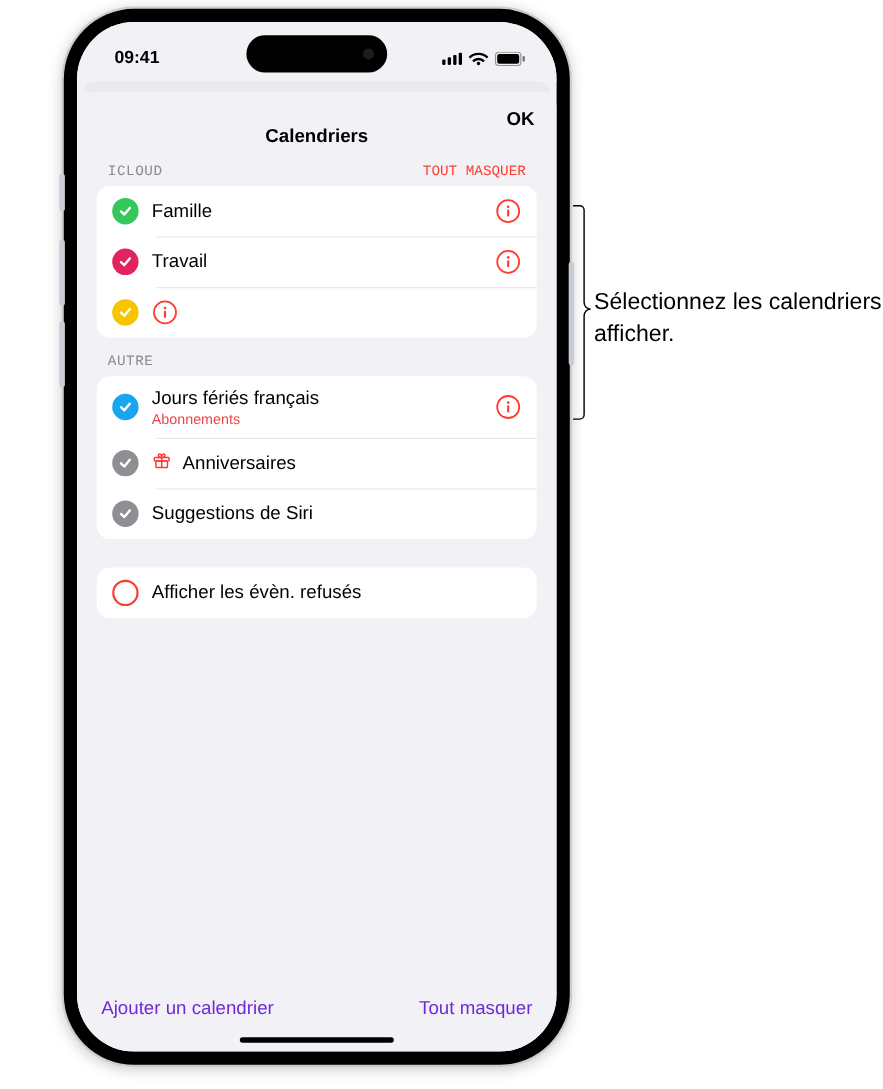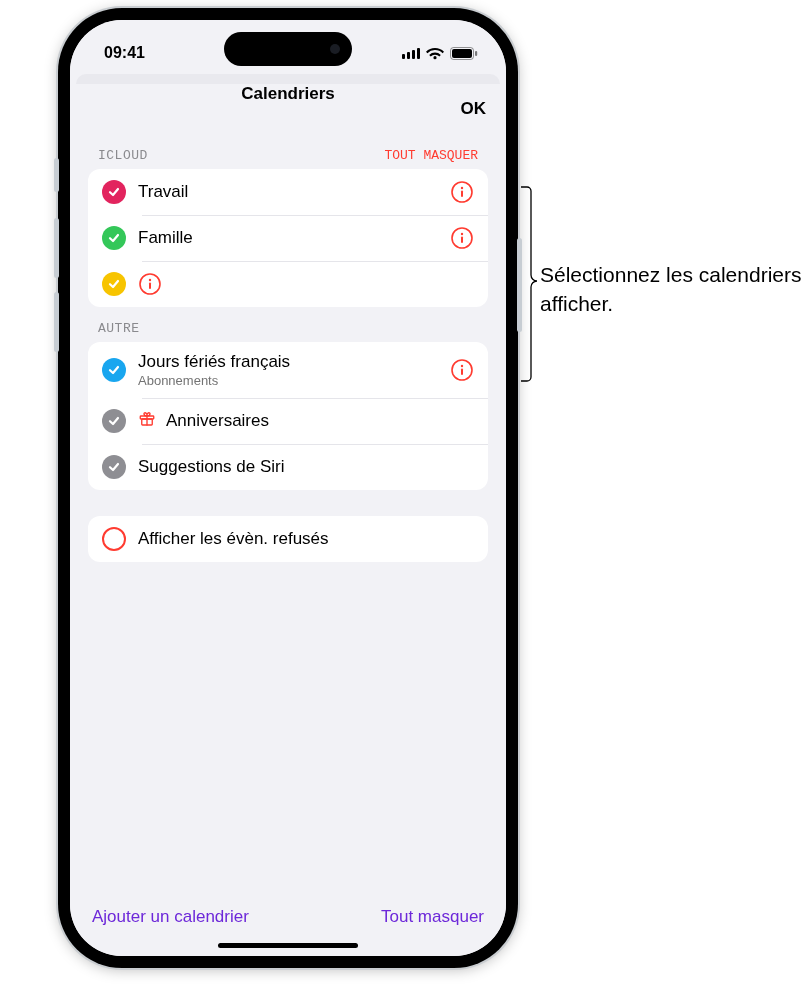--- a/index.html
+++ b/index.html
@@ -83,21 +83,21 @@
     background: #f2f2f6;
     border-radius: 14px 14px 0 0;
     margin: 0 0px;
     display: flex;
     flex-direction: column;
     position: relative;
   }
   .sheet-header {
     height: 50px;
     display: flex;
-    align-items: flex-start;
+    align-items: flex-end;
     justify-content: center;
     position: relative;
     border-bottom: 0;
   }
   .sheet-title { font-size: 17px; font-weight: 600; color:#000; }
   .sheet-done {
     position: absolute; right: 20px; top: 50%; transform: translateY(-50%);
     color: #000000; font-size: 17px; font-weight: 600;
   }
   .content { padding: 0 18px; overflow:auto; flex:1; }
@@ -130,21 +130,21 @@
     display:flex; align-items:center; justify-content:center;
     flex: 0 0 24px;
   }
   .check svg { display:block; }
   .check.empty{
     border: 2px solid #ff3b30;
     background: transparent;
   }
   .row-body{ flex:1; display:flex; flex-direction:column; justify-content:center; }
   .row-label{ font-size:17px; color:#000; }
-  .row-sub{ font-size:13px; color:#737373; margin-top:1px;}
+  .row-sub{ font-size:13px; color:#ef4444; margin-top:1px;}
   .info {
     width:24px; height:24px; flex:0 0 24px;
     color:#ff3b30;
   }
   .gift-icon{ color:#ff3b30; margin-right: -2px;}
   .bottom-bar{
     padding: 14px 22px 10px 22px;
     display:flex; justify-content:space-between;
     font-size: 17px; color:#6d28d9;
   }
@@ -227,45 +227,45 @@
 
         <div class="content">
 
           <div class="section-header">
             <span>ICLOUD</span>
             <span class="section-action">TOUT MASQUER</span>
           </div>
           <div class="group">
 
             <div class="row">
-              <span class="check" style="background:#e2245e">
-                <svg width="14" height="14" viewBox="0 0 14 14">
-                    <path d="M3 7.2 6 10l5-6" fill="none" stroke="#fff" stroke-width="2.2" stroke-linecap="round" stroke-linejoin="round"></path>
-                  </svg>
-              </span>
-              <div class="row-body">
-                  <span class="row-label">Travail</span>
+              <span class="check" style="background:#34c759">
+                <svg width="14" height="14" viewBox="0 0 14 14">
+                    <path d="M3 7.2 6 10l5-6" fill="none" stroke="#fff" stroke-width="2.2" stroke-linecap="round" stroke-linejoin="round"></path>
+                  </svg>
+              </span>
+              <div class="row-body">
+                  <span class="row-label">Famille</span>
                 </div>
               <span class="info">
                 <svg width="24" height="24" viewBox="0 0 24 24">
                     <circle cx="12" cy="12" r="10" fill="none" stroke="#ff3b30" stroke-width="1.6"></circle>
                     <circle cx="12" cy="8" r="1.2" fill="#ff3b30"></circle>
                     <rect x="11" y="10.5" width="2" height="6.5" rx="1" fill="#ff3b30"></rect>
                   </svg>
               </span>
             </div>
 
             <div class="row">
-              <span class="check" style="background:#34c759">
-                <svg width="14" height="14" viewBox="0 0 14 14">
-                    <path d="M3 7.2 6 10l5-6" fill="none" stroke="#fff" stroke-width="2.2" stroke-linecap="round" stroke-linejoin="round"></path>
-                  </svg>
-              </span>
-              <div class="row-body">
-                  <span class="row-label">Famille</span>
+              <span class="check" style="background:#e2245e">
+                <svg width="14" height="14" viewBox="0 0 14 14">
+                    <path d="M3 7.2 6 10l5-6" fill="none" stroke="#fff" stroke-width="2.2" stroke-linecap="round" stroke-linejoin="round"></path>
+                  </svg>
+              </span>
+              <div class="row-body">
+                  <span class="row-label">Travail</span>
                 </div>
               <span class="info">
                 <svg width="24" height="24" viewBox="0 0 24 24">
                     <circle cx="12" cy="12" r="10" fill="none" stroke="#ff3b30" stroke-width="1.6"></circle>
                     <circle cx="12" cy="8" r="1.2" fill="#ff3b30"></circle>
                     <rect x="11" y="10.5" width="2" height="6.5" rx="1" fill="#ff3b30"></rect>
                   </svg>
               </span>
             </div>
 

